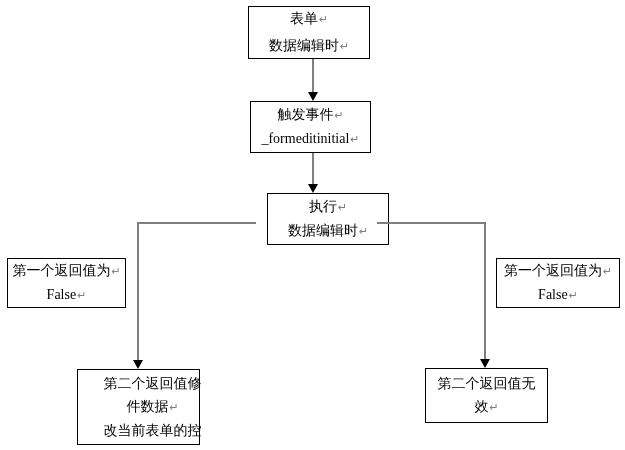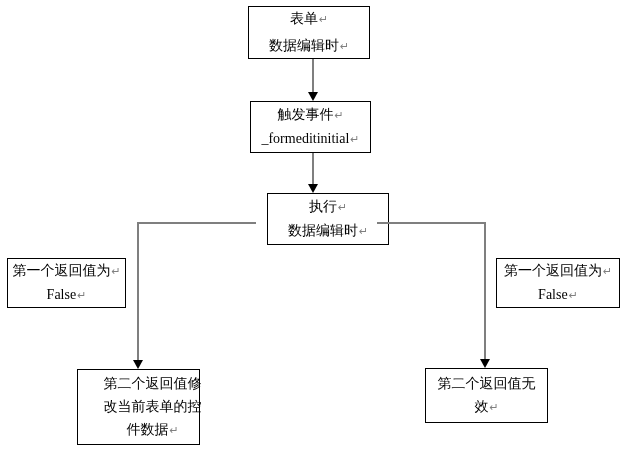--- a/index.html
+++ b/index.html
@@ -100,22 +100,22 @@
     <div class="bline"><span>False</span><span class="ret">↵</span></div>
   </div>
 
   <div class="box" id="box-false">
     <div class="bline"><span>第一个返回值为</span><span class="ret">↵</span></div>
     <div class="bline"><span>False</span><span class="ret">↵</span></div>
   </div>
 
   <div class="box" id="box-modify">
     <div class="bline"><span>第二个返回值修</span></div>
+    <div class="bline"><span>件数据</span><span class="ret">↵</span></div>
     <div class="bline"><span>改当前表单的控</span></div>
-    <div class="bline"><span>件数据</span><span class="ret">↵</span></div>
   </div>
 
   <div class="box" id="box-invalid">
     <div class="bline"><span>第二个返回值无</span></div>
     <div class="bline"><span>效</span><span class="ret">↵</span></div>
   </div>
 
 </div>
 
 </body></html>

